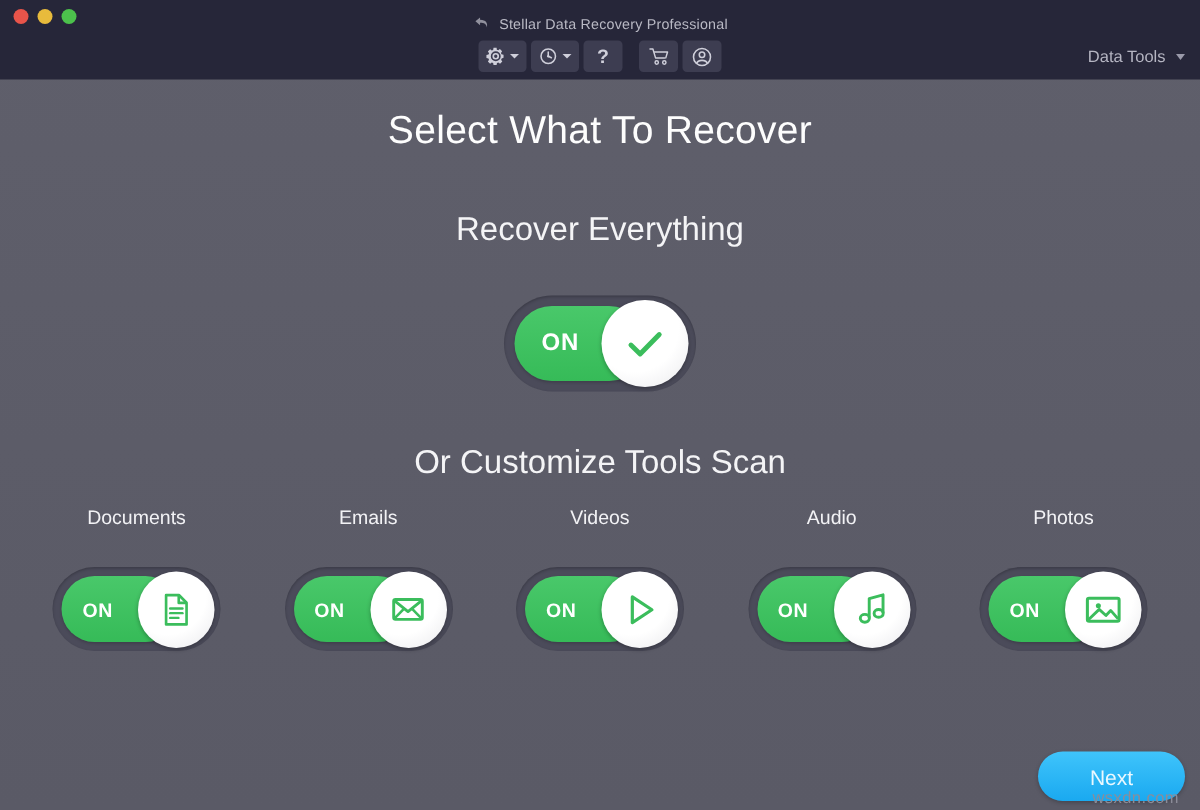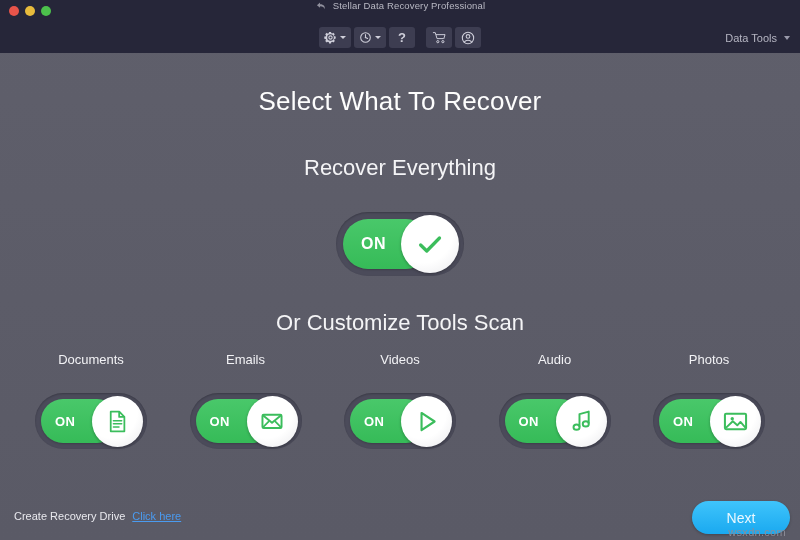--- a/index.html
+++ b/index.html
@@ -24,21 +24,21 @@
     position:relative;
     display:flex; align-items:center;
   }
   .traffic { display:flex; gap:6px; padding-left:9px; }
   .light { width:10px; height:10px; border-radius:50%; }
   .light.red   { background:#e8544a; }
   .light.amber { background:#e8bb3c; }
   .light.green { background:#4cc14c; }
   .title-center {
     position:absolute; left:0; right:0; top:0; bottom:0;
-    display:flex; align-items:flex-start; justify-content:center; gap:5px;
+    display:flex; align-items:flex-end; justify-content:center; gap:5px;
     pointer-events:none;
   }
   .back-icon { display:block; width:13px; height:13px; opacity:.72; }
   .win-title {
     font-size:9.5px; color:#b9b9c4; letter-spacing:.15px; white-space:nowrap;
   }
 
   
   .toolbar {
     height:31px; flex:0 0 31px;
@@ -82,21 +82,21 @@
 
   
   .main { flex:1 1 auto; position:relative; }
 
   .page-title {
     text-align:center;
     font-size:26px;
     font-weight:400;
     color:#fdfdfd;
     letter-spacing:.2px;
-    margin-top:33px;
+    margin-top:18px;
   }
   .sub-title {
     text-align:center;
     font-size:22px;
     font-weight:400;
     color:#f4f4f6;
     margin-top:38px;
   }
 
   
@@ -357,22 +357,18 @@
               <circle cx="9.1" cy="9.6" r="1.5" fill="#3bbd5c"></circle>
               <path d="M3.2 17.9 L9.6 11.8 L13.6 15.4 L16.4 12.4 L20.8 17.4" fill="none" stroke="#3bbd5c" stroke-width="1.7" stroke-linejoin="round"></path>
             </svg>
           </div>
         </div>
       </div>
 
     </div>
 
     <div class="footer">
-      <div class="footer-left">
-        <span class="footer-text">Create Recovery Drive</span>
-        <span class="footer-link">Click here</span>
-      </div>
       <button class="next-btn">Next</button>
       <span class="watermark">wsxdn.com</span>
     </div>
 
   </div>
 </div>
 
 </body></html>

